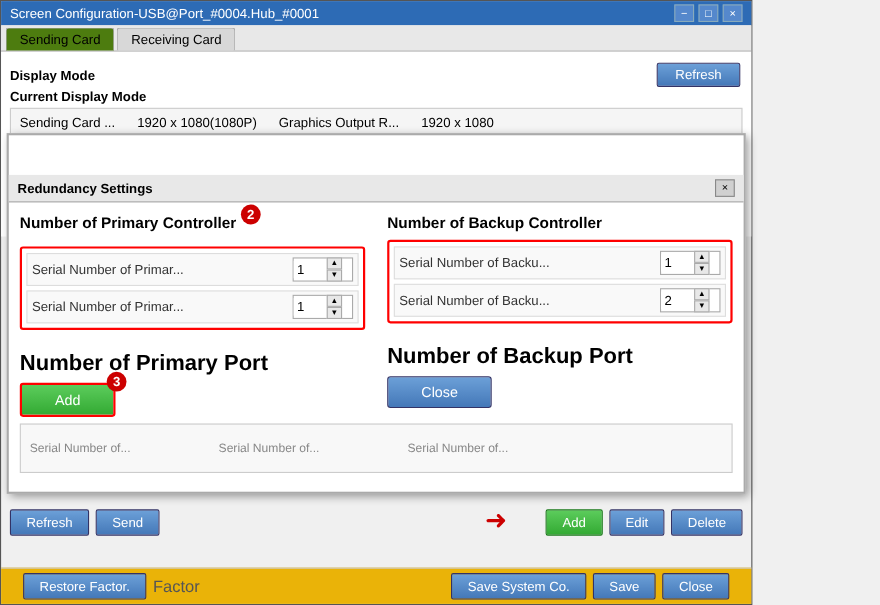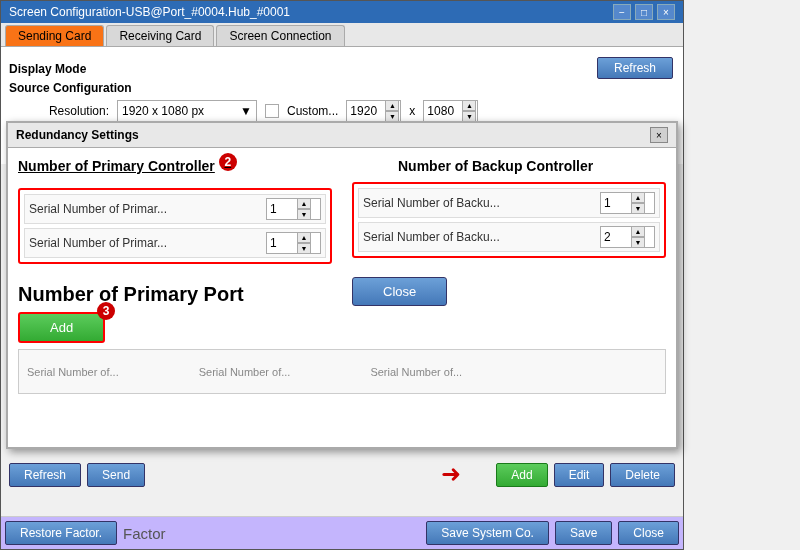--- a/index.html
+++ b/index.html
@@ -32,21 +32,21 @@
       gap: 2px;
     }
     .tab {
       padding: 3px 12px;
       border: 1px solid #aaa;
       border-bottom: none;
       background: #d8d8d8;
       cursor: pointer;
       border-radius: 3px 3px 0 0;
     }
-    .tab.active { background: #f97316; }
+    .tab.active { background: #4d7c0f; }
 
     .main-content { background: white; padding: 8px; position: relative; }
 
     .section-label { font-weight: bold; margin-bottom: 4px; margin-top: 6px; }
     .info-box {
       background: #f5f5f5;
       border: 1px solid #ccc;
       padding: 5px 8px;
       margin-bottom: 8px;
       display: flex;
@@ -90,20 +90,21 @@
     .num-input input { border: none; width: 38px; padding: 1px 3px; outline: none; }
     .spin-btns { display: flex; flex-direction: column; }
     .spin-btn { height: 11px; width: 14px; background: #e8e8e8; border: 1px solid #aaa; cursor: pointer; font-size: 7px; display: flex; align-items: center; justify-content: center; }
     .dialog-title-bar {
       background: #e8e8e8;
       border-bottom: 1px solid #aaa;
       padding: 4px 8px;
       display: flex;
       justify-content: space-between;
       align-items: center;
+      margin-top: 36px;
     }
     .dialog-close {
       background: #d0d0d0;
       border: 1px solid #888;
       width: 18px; height: 16px;
       cursor: pointer;
       display: flex; align-items: center; justify-content: center;
       font-size: 10px;
     }
     .dialog-body { padding: 10px; }
@@ -176,24 +177,24 @@
       background: linear-gradient(180deg, #5ccc5c 0%, #33aa33 100%);
       color: white;
       border: 1px solid #1a7a1a;
       padding: 4px 14px;
       cursor: pointer;
       border-radius: 2px;
     }
 
     .footer-bar {
       display: flex;
-      padding: 4px 4px;
+      padding: 4px 20px;
       gap: 6px;
       border-top: 1px solid #ccc;
-      background: #c4b5fd;
+      background: #eab308;
       position: absolute;
       bottom: 0; left: 0; right: 0;
     }
     .footer-right { margin-left: auto; display: flex; gap: 6px; }
     .footer-label { color: #555; display: flex; align-items: center; font-size: 15px; }
 
     .number-badge {
       position: absolute;
       background: #cc0000;
       color: white;
@@ -216,30 +217,38 @@
     <div class="title-bar-controls">
       <div class="title-btn">−</div>
       <div class="title-btn">□</div>
       <div class="title-btn">×</div>
     </div>
   </div>
 
   <div class="tab-bar">
     <div class="tab active">Sending Card</div>
     <div class="tab">Receiving Card</div>
-    <div class="tab">Screen Connection</div>
   </div>
 
   <div class="main-content">
 
     <div style="display:flex; align-items:center; justify-content:space-between;">
       <div class="section-label">Display Mode</div>
       <button class="refresh-btn">Refresh</button>
     </div>
 
+    <div style="margin-bottom:6px;">
+      <div style="font-weight:bold; margin-bottom:3px;">Current Display Mode</div>
+      <div class="info-box">
+        <span>Sending Card ...</span>
+        <span>1920 x 1080(1080P)</span>
+        <span>Graphics Output R...</span>
+        <span>1920 x 1080</span>
+      </div>
+    </div>
 
     <div>
       <div style="font-weight:bold; margin-bottom:5px;">Source Configuration</div>
       <div class="form-row">
         <span class="form-label">Resolution:</span>
         <div class="select-box">
           <span>1920 x 1080 px</span>
           <span>▼</span>
         </div>
         <div class="checkbox"></div>
@@ -277,21 +286,21 @@
     <div class="dialog-title-bar">
       <span style="font-weight:bold;">Redundancy Settings</span>
       <div class="dialog-close">×</div>
     </div>
 
     <div class="dialog-body">
 
       <div class="dialog-columns">
 
         <div class="dialog-col">
-          <div style="display:flex; align-items:center; gap:4px; margin-bottom:6px;text-decoration:underline;">
+          <div style="display:flex; gap:4px; margin-bottom:6px;">
             <div class="col-header">Number of Primary Controller</div>
             <div class="number-badge" style="position:relative; top:-8px; left:0;">2</div>
           </div>
 
           <div class="redundancy-table">
             <div class="r-row">
               <span class="r-label">Serial Number of Primar...</span>
               <div class="num-input">
                 <input type="text" value="1" style="width: 30px;">
                 <div class="spin-btns">
@@ -314,21 +323,21 @@
 
           <div class="port-header">Number of Primary Port</div>
 
           <div style="position:relative; display:inline-block;">
             <button class="add-btn">Add</button>
             <div class="number-badge" style="position:absolute; top:-10px; right:-10px;">3</div>
           </div>
         </div>
 
         <div class="dialog-col">
-          <div style="margin-bottom:6px;margin-left:46px;">
+          <div style="margin-bottom:6px;">
             <div class="col-header">Number of Backup Controller</div>
           </div>
 
           <div class="redundancy-table">
             <div class="r-row">
               <span class="r-label">Serial Number of Backu...</span>
               <div class="num-input">
                 <input type="text" value="1" style="width: 30px;">
                 <div class="spin-btns">
                   <div class="spin-btn">▲</div>
@@ -341,20 +350,21 @@
               <div class="num-input">
                 <input type="text" value="2" style="width: 30px;">
                 <div class="spin-btns">
                   <div class="spin-btn">▲</div>
                   <div class="spin-btn">▼</div>
                 </div>
               </div>
             </div>
           </div>
 
+          <div class="port-header">Number of Backup Port</div>
 
           <button class="close-btn">Close</button>
         </div>
 
       </div>
 
       <div style="background:#f8f8f8; border:1px solid #ccc; height:45px; margin-top:6px; display:flex; align-items:center; padding:4px 8px; gap:80px;">
         <span style="color:#888; font-size:11px;">Serial Number of...</span>
         <span style="color:#888; font-size:11px;">Serial Number of...</span>
         <span style="color:#888; font-size:11px;">Serial Number of...</span>

